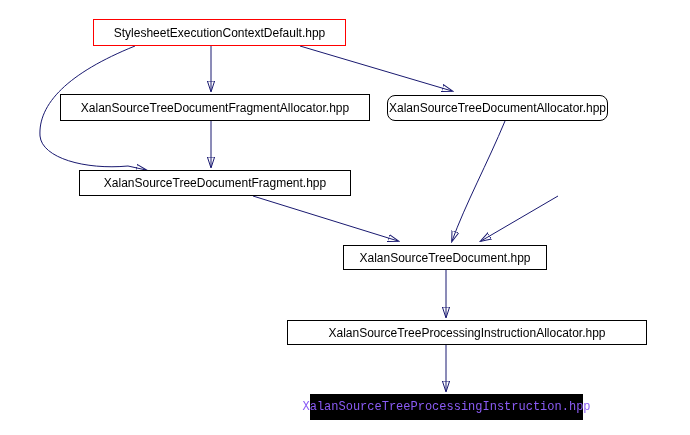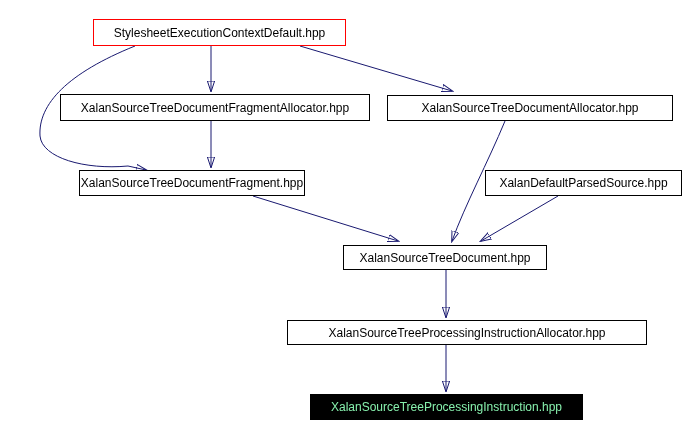--- a/index.html
+++ b/index.html
@@ -40,22 +40,23 @@
     justify-content: center;
     white-space: nowrap;
     cursor: pointer;
   }
   .node.highlight {
     border-color: #ff0000;
   }
   .node.current {
     background: #000000;
     border-color: #000000;
-    color: #86efac;
+    color: #8b5cf6;
     cursor: default;
+    font-family: Liberation Mono, monospace;
   }
 </style>
 </head>
 <body>
 
 <div class="canvas">
 
   <svg class="edges-layer" width="690" height="435" viewBox="0 0 690 435" xmlns="http://www.w3.org/2000/svg">
     <defs>
       <marker id="arrow" markerUnits="userSpaceOnUse" markerWidth="12" markerHeight="10" refX="10" refY="5" orient="auto">
@@ -70,25 +71,24 @@
     <path d="M505,121 C488,162 465,205 452,241" marker-end="url(#arrow)"></path>
     <path d="M558,196 L481,241" marker-end="url(#arrow)"></path>
     <path d="M446,270 L446,317" marker-end="url(#arrow)"></path>
     <path d="M446,345 L446,391" marker-end="url(#arrow)"></path>
   </svg>
 
   <div class="node highlight" style="left:93px; top:19px; width:253px; height:27px;">StylesheetExecutionContextDefault.hpp</div>
 
   <div class="node" style="left:60px; top:94px; width:310px; height:27px;">XalanSourceTreeDocumentFragmentAllocator.hpp</div>
 
-  <div class="node" style="left:387px; top:95px; width:286px; height:26px;">XalanSourceTreeDocumentAllocator.hpp</div>
+  <div class="node" style="left:387px; top:95px; width:221px; height:26px;border-radius:8px;">XalanSourceTreeDocumentAllocator.hpp</div>
 
-  <div class="node" style="left:79px; top:170px; width:226px; height:26px;">XalanSourceTreeDocumentFragment.hpp</div>
+  <div class="node" style="left:79px; top:170px; width:272px; height:26px;">XalanSourceTreeDocumentFragment.hpp</div>
 
-  <div class="node" style="left:485px; top:170px; width:197px; height:26px;">XalanDefaultParsedSource.hpp</div>
 
   <div class="node" style="left:343px; top:245px; width:204px; height:25px;">XalanSourceTreeDocument.hpp</div>
 
   <div class="node" style="left:287px; top:320px; width:360px; height:25px;">XalanSourceTreeProcessingInstructionAllocator.hpp</div>
 
   <div class="node current" style="left:310px; top:394px; width:273px; height:26px;">XalanSourceTreeProcessingInstruction.hpp</div>
 
 </div>
 
 </body></html>

